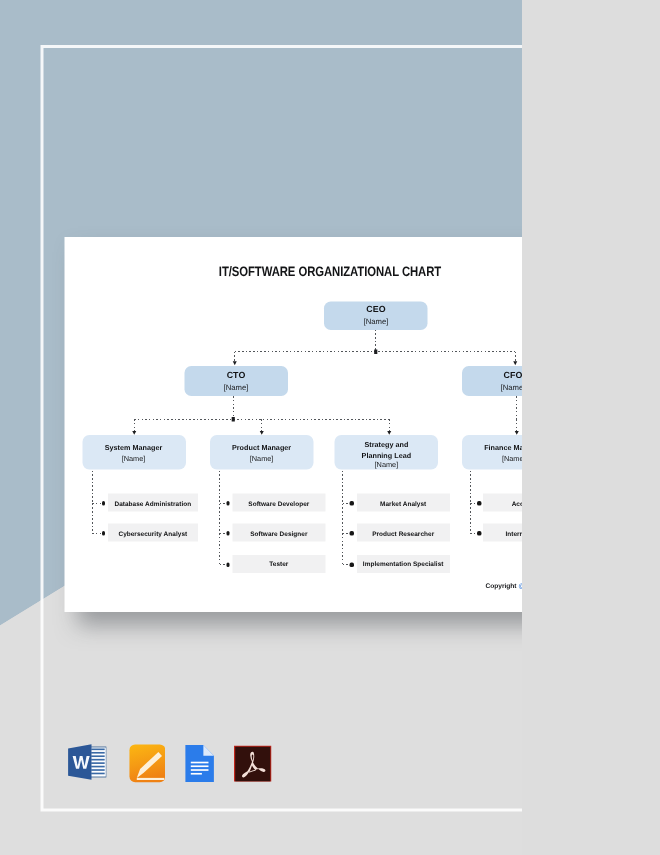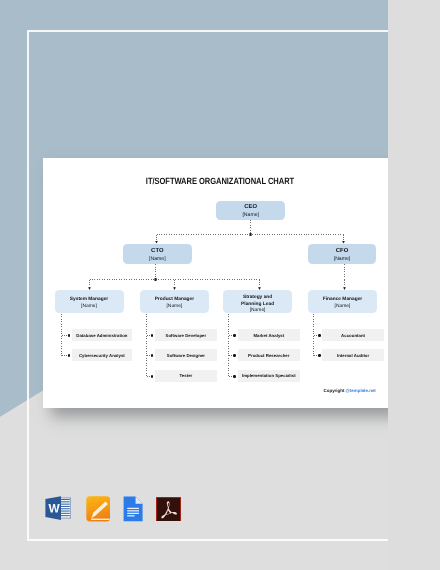--- a/index.html
+++ b/index.html
@@ -1,19 +1,19 @@
 <!DOCTYPE html>
 <html><head>
 <meta charset="utf-8">
 <style>
   html,body{margin:0;padding:0;}
   *{-webkit-font-smoothing:antialiased;text-rendering:geometricPrecision;}
   body{width:440px;height:570px;overflow:hidden;
        font-family:"Liberation Sans",sans-serif;background:#dddddd;}
-  #stage{position:relative;width:388px;height:570px;background:#dddddd;overflow:hidden;}
+  #stage{position:relative;width:348px;height:570px;background:#dddddd;overflow:hidden;}
 
   
   .wall{position:absolute;left:0;top:0;width:440px;height:440px;
         background:#a9bcc9;
         clip-path:polygon(0 0, 440px 0, 440px 131px, 397px 153.5px, 44px 390px, 0 417px);}
   .floor{position:absolute;left:0;top:0;width:440px;height:570px;
          background:#dedede;
          clip-path:polygon(440px 131px, 440px 570px, 0 570px, 0 417px, 44px 390px, 397px 153.5px);}
   .frame{position:absolute;left:27.2px;top:29.6px;width:386px;height:511.8px;
          border:2.1px solid rgba(255,255,255,.88);box-sizing:border-box;}

